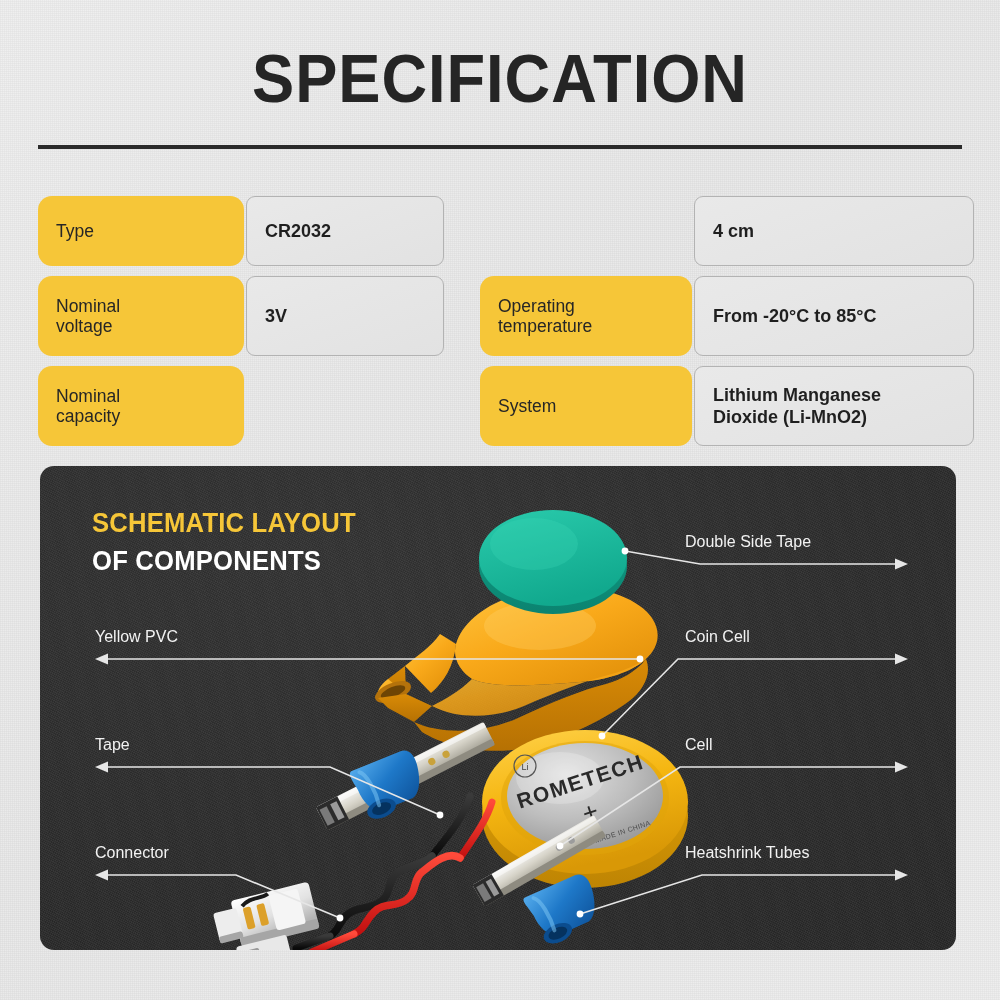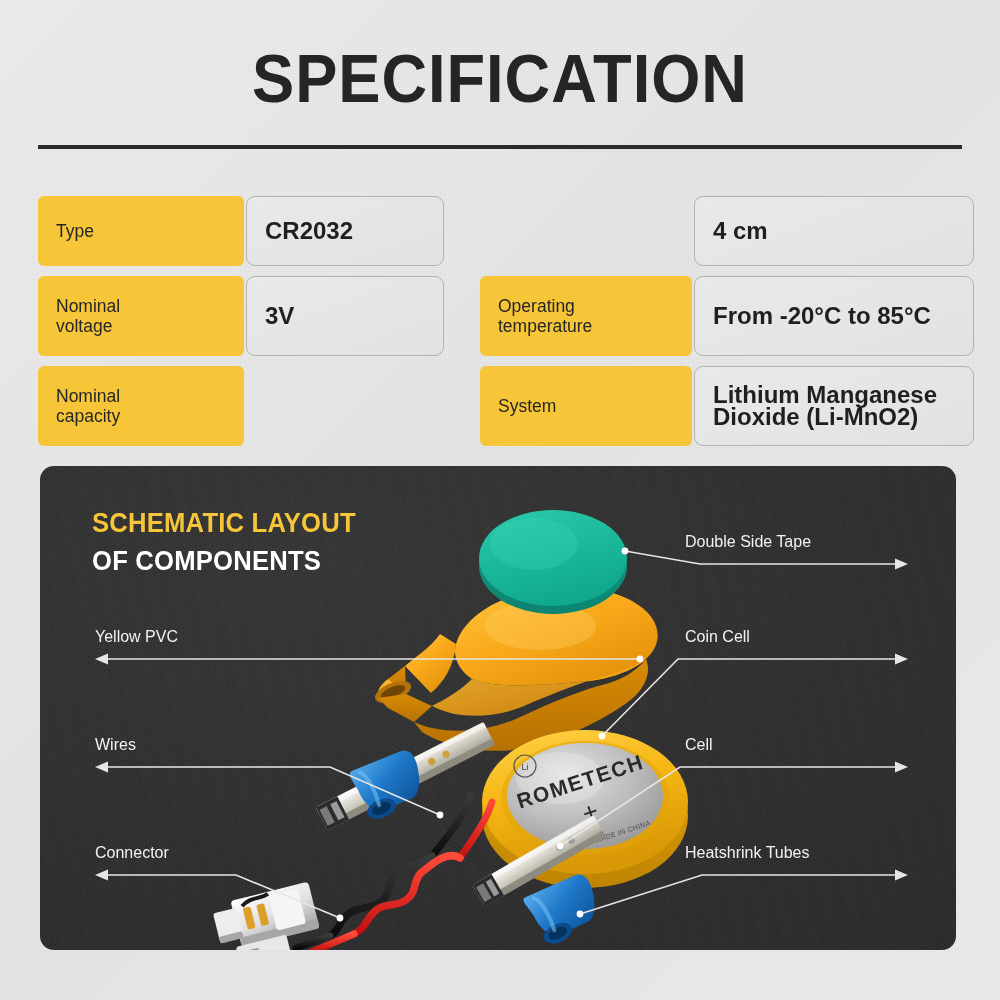--- a/index.html
+++ b/index.html
@@ -40,36 +40,36 @@
   .spec-col { position:absolute; top:0; width:444px; }
   .spec-col.left  { left:0; }
   .spec-col.right { left:442px; }
 
   .spec-row { position:relative; width:100%; margin-bottom:10px; height:70px; }
   .spec-row.tall { height:80px; }
 
   .spec-label {
     position:absolute; left:0; top:0; height:100%;
     background:#F6C638;
-    border-radius:6px;
+    border-radius:14px;
     display:flex; align-items:center;
     padding:0 18px;
     font-size:17.5px; color:#262626; line-height:20px;
   }
   .left  .spec-label { width:206px; }
   .right .spec-label { width:212px; }
 
   .spec-value {
     position:absolute; top:0; height:100%;
     background:linear-gradient(160deg,#e9e9e9,#e2e2e2);
     border:1px solid #b3b3b3;
     border-radius:9px;
     display:flex; align-items:center;
     padding:0 18px;
-    font-size:24px; font-weight:bold; color:#1f1f1f; line-height:22px;
+    font-size:18px; font-weight:bold; color:#1f1f1f; line-height:22px;
   }
   .left  .spec-value { left:208px; width:198px; }
   .right .spec-value { left:214px; width:280px; }
 
   
   #panel {
     position:absolute; left:40px; top:466px;
     width:916px; height:484px;
     border-radius:14px;
     overflow:hidden;
@@ -330,21 +330,21 @@
       <circle cx="400" cy="349" r="3.4"></circle>
       <circle cx="300" cy="452" r="3.4"></circle>
       <circle cx="585" cy="85" r="3.4"></circle>
       <circle cx="562" cy="270" r="3.4"></circle>
       <circle cx="520" cy="380" r="3.4"></circle>
       <circle cx="540" cy="448" r="3.4"></circle>
     </g>
   </svg>
 
   <div class="callout" style="left:55px; top:162px;">Yellow PVC</div>
-  <div class="callout" style="left:55px; top:270px;">Wires</div>
+  <div class="callout" style="left:55px; top:270px;">Tape</div>
   <div class="callout" style="left:55px; top:378px;">Connector</div>
 
   <div class="callout" style="left:645px; top:67px;">Double Side Tape</div>
   <div class="callout" style="left:645px; top:162px;">Coin Cell</div>
   <div class="callout" style="left:645px; top:270px;">Cell</div>
   <div class="callout" style="left:645px; top:378px;">Heatshrink Tubes</div>
 
 </div>
 
 </body></html>

